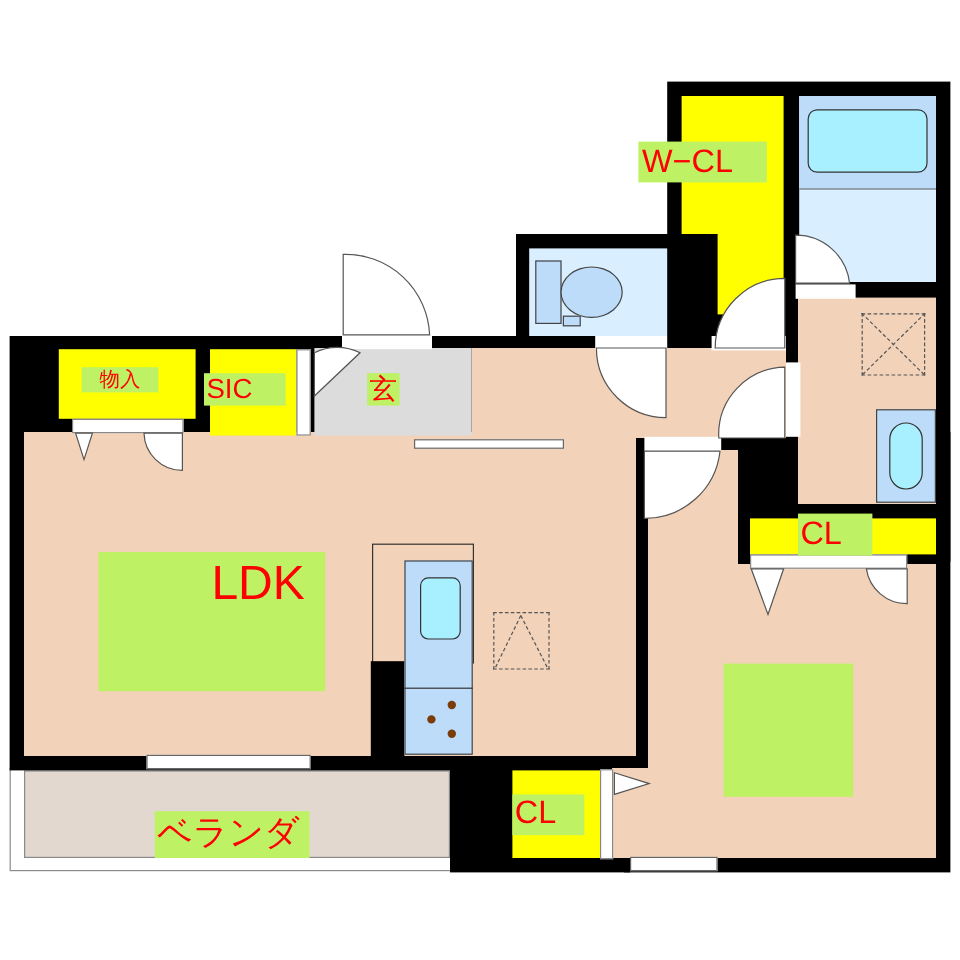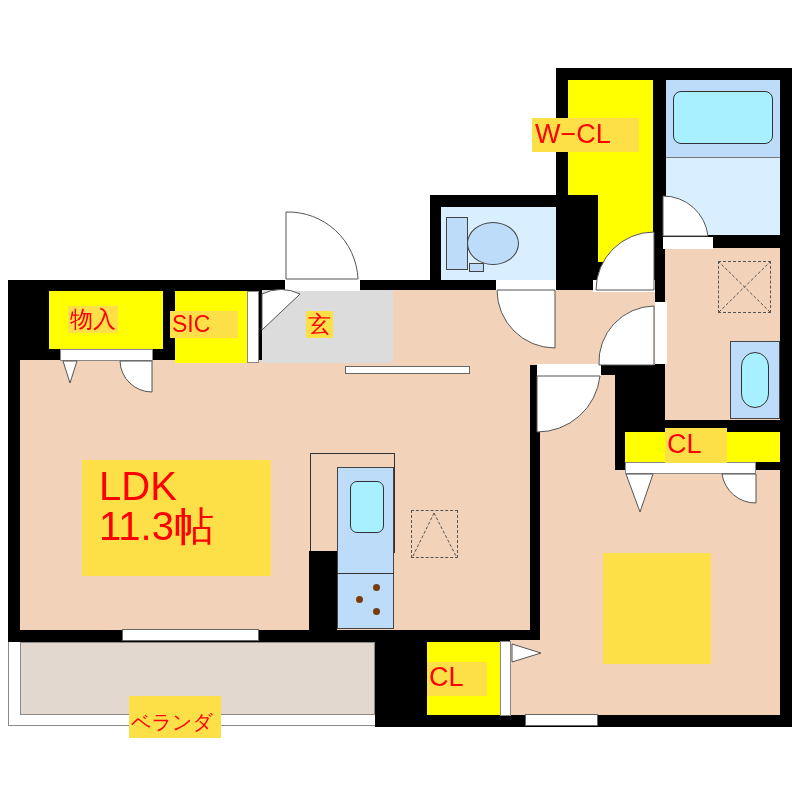--- a/index.html
+++ b/index.html
@@ -6,22 +6,22 @@
   body { width: 800px; height: 800px; position: relative; overflow: hidden;
          font-family: "Liberation Sans", "DejaVu Sans", sans-serif; }
   .abs { position: absolute; box-sizing: border-box; }
   .wall { background: #000000; }
   .floor { background: #f2d2b8; }
   .storage { background: #ffff00; }
   .wet { background: #d9eeff; }
   .entry { background: #dcdcdc; }
   .veranda { background: #e2d8cf; border: 1px solid #8a8a8a; }
   .fixture-blue { background: #bcdcfa; border: 1px solid #444; }
-  .label { position: absolute; background: #fde047; color: #ff0000;
-           line-height: 1.0; white-space: nowrap; }
+  .label { position: absolute; background: #bef264; color: #ff0000;
+           line-height: 1.0; white-space: nowrap; text-align: right; }
   .white { background: #ffffff; }
   svg.overlay { position: absolute; left: 0; top: 0; }
 </style>
 </head>
 <body>
 
 <div class="abs" style="left:8px;top:640px;width:370px;height:86px;border:1px solid #8a8a8a;background:#fff;"></div>
 <div class="abs veranda" style="left:20px;top:642px;width:355px;height:73px;"></div>
 
 <div class="abs wall" style="left:8px;top:280px;width:530px;height:362px;"></div>
@@ -113,27 +113,26 @@
     <path d="M512 644 L512 662 L541 653 Z"></path>
   </g>
   <g stroke="#555" stroke-width="1" stroke-dasharray="3,2" fill="none">
     <line x1="718" y1="261" x2="771" y2="313"></line>
     <line x1="771" y1="261" x2="718" y2="313"></line>
     <line x1="434" y1="513" x2="413" y2="556"></line>
     <line x1="434" y1="513" x2="456" y2="556"></line>
   </g>
 </svg>
 
-<div class="label" style="left:68px;top:306px;font-size:23px;padding:2px 2px;">物入</div>
+<div class="label" style="left:68px;top:306px;font-size:17px;padding:2px 15px;">物入</div>
 <div class="label" style="left:170px;top:311px;font-size:23px;padding:2px 28px 2px 2px;">SIC</div>
 <div class="label" style="left:306px;top:311px;font-size:23px;padding:2px 2px;">玄</div>
 <div class="label" style="left:532px;top:118px;font-size:27px;padding:3px 28px 4px 3px;">W−CL</div>
 <div class="label" style="left:665px;top:428px;font-size:27px;padding:3px 25px 5px 2px;">CL</div>
 <div class="label" style="left:427px;top:662px;font-size:27px;padding:2px 23px 5px 2px;">CL</div>
-<div class="label" style="left:129px;top:696px;font-size:20px;padding:16px 8px 6px 2px;">ベランダ</div>
+<div class="label" style="left:129px;top:676px;font-size:29px;padding:4px 8px 6px 2px;">ベランダ</div>
 
 <div class="label" style="left:82px;top:460px;width:155px;height:104px;padding:6px 17px;font-size:40px;">
   <div>LDK</div>
-  <div>11.3帖</div>
 </div>
 
 <div class="label" style="left:603px;top:553px;width:104px;height:103px;padding:4px 2px;font-size:40px;">
 </div>
 
 </body></html>

